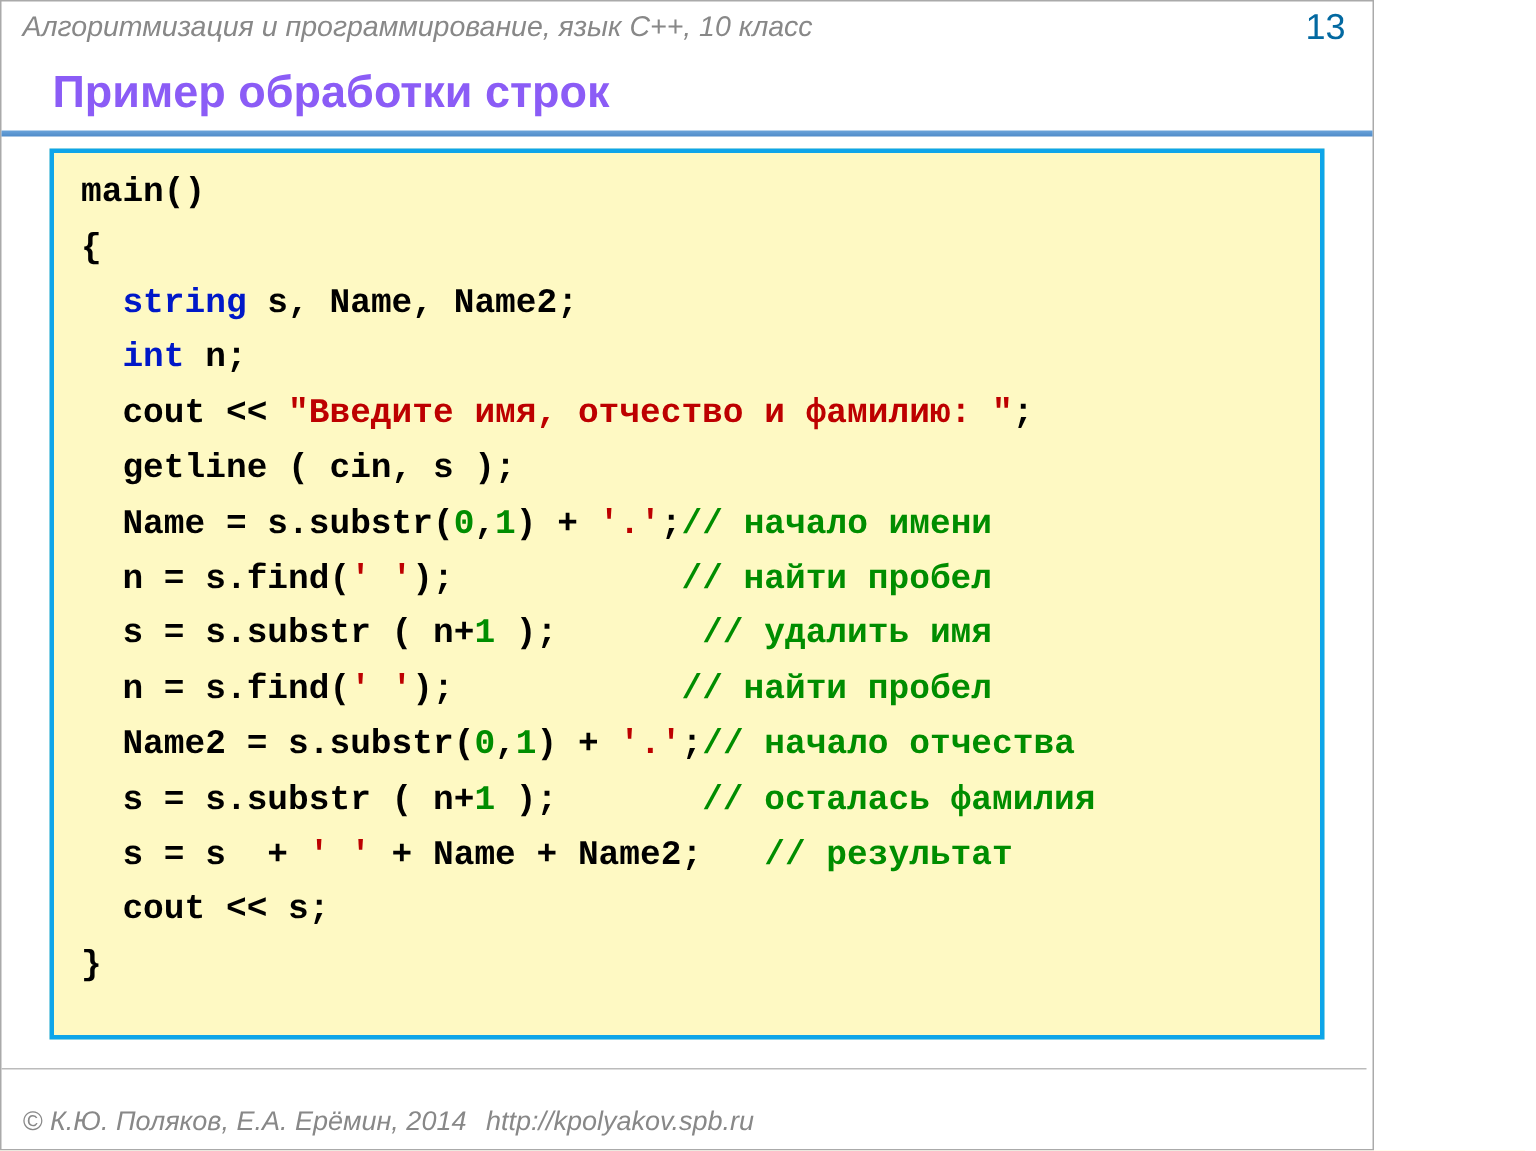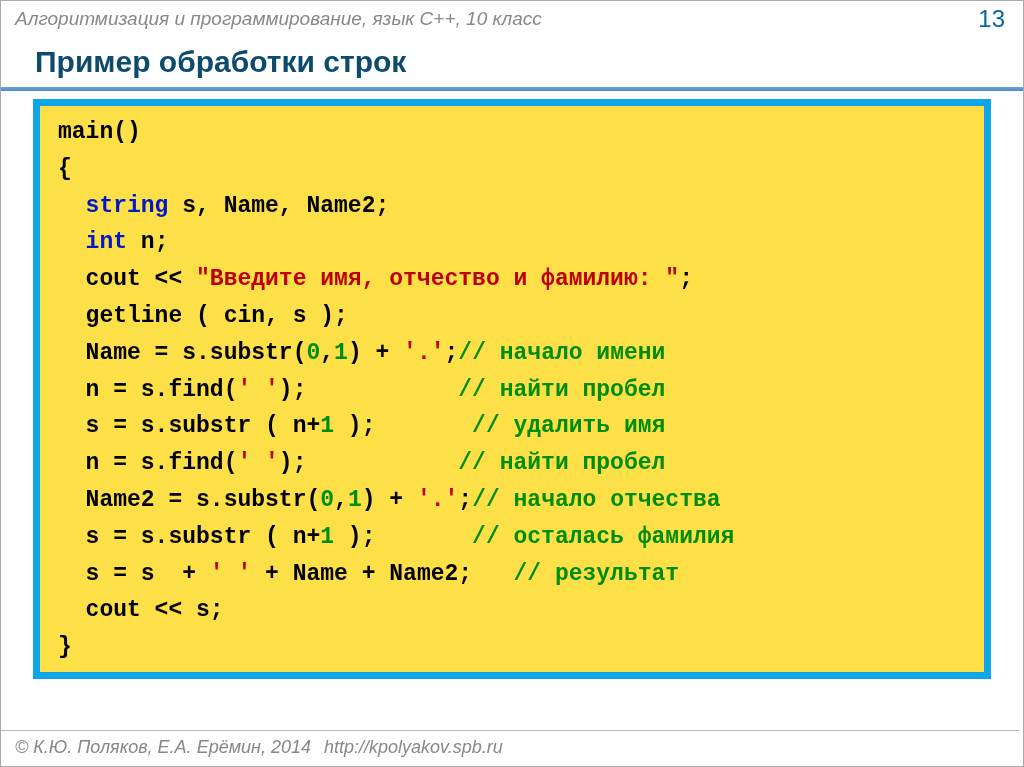--- a/index.html
+++ b/index.html
@@ -5,71 +5,71 @@
   * { box-sizing: border-box; }
   html, body {
     margin: 0; padding: 0;
     width: 1024px; height: 767px;
     font-family: Arial, Helvetica, sans-serif;
     background: #fff;
     overflow: hidden;
   }
   .slide {
     position: relative;
-    width: 1024px; height: 767px;
+    width: 916px; height: 767px;
     border: 1px solid #aaa;
   }
   .top-bar {
     display: flex;
     justify-content: space-between;
     align-items: center;
     padding: 4px 14px 6px 14px;
     font-style: italic;
     color: #888;
     font-size: 19px;
   }
   .page-num {
     color: #0369a1;
     font-size: 24px;
     font-style: normal;
     padding-right: 4px;
   }
   .title {
     font-size: 30px;
     font-weight: bold;
-    color: #0c4a6e;
+    color: #8b5cf6;
     padding: 6px 0 8px 34px;
   }
   .rule {
     height: 4px;
     margin: 0 0 8px 0;
     background: linear-gradient(to bottom, #6aa3da 0%, #4f8bc9 100%);
   }
   .code-box {
     margin: 0 32px 0 32px;
-    background: #fde047;
-    border: 7px solid #0ea5e9;
-    padding: 8px 12px 6px 18px;
+    background: #fef9c3;
+    border: 3px solid #0ea5e9;
+    padding: 8px 12px 28px 18px;
     font-family: "Courier New", Courier, monospace;
     font-size: 23px;
     font-weight: bold;
     line-height: 1.6;
     color: #000;
     white-space: pre;
   }
   .kw   { color: #0018c8; }
   .num  { color: #008d00; }
   .str  { color: #bd0000; }
   .chr  { color: #bd0000; }
   .cmt  { color: #008d00; }
   .footer {
     position: absolute;
     bottom: 0; left: 0; right: 4px;
     border-top: 1px solid #bbb;
-    padding: 6px 14px 8px 14px;
+    padding: 24px 14px 8px 14px;
     font-style: italic;
     color: #888;
     font-size: 18px;
   }
   .footer .url {
     margin-left: 8px;
   }
 </style>
 </head>
 <body>

